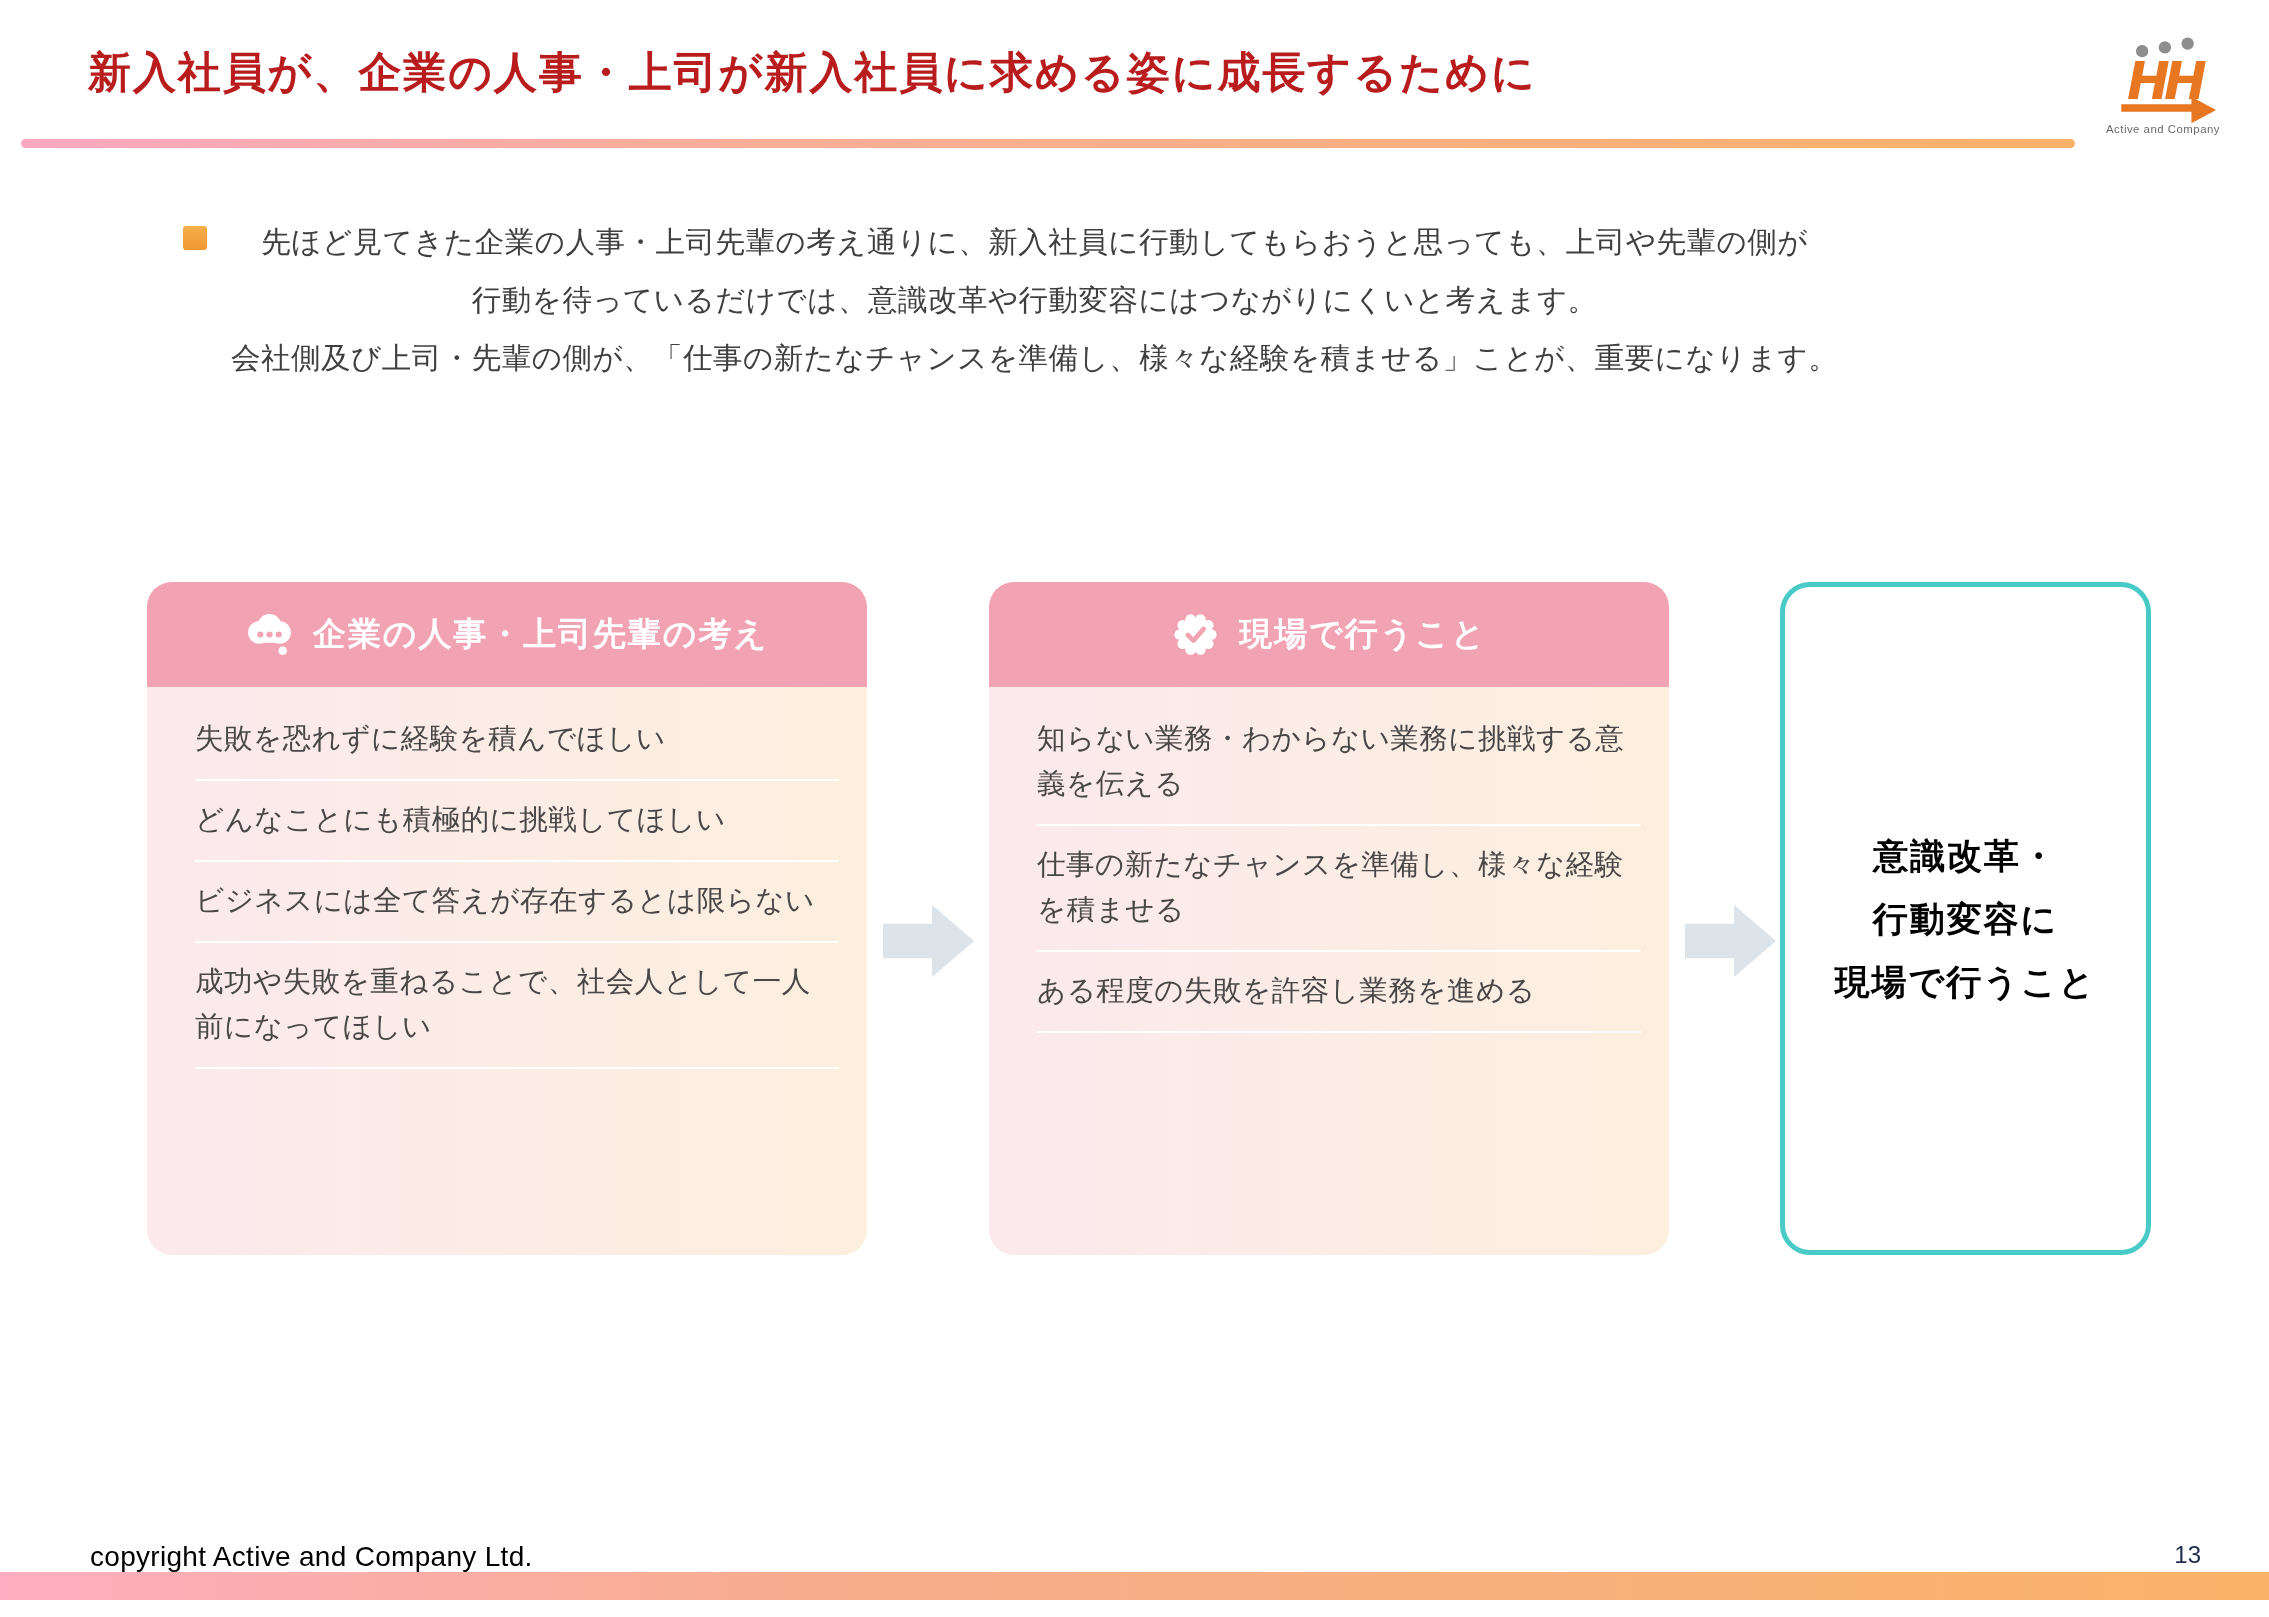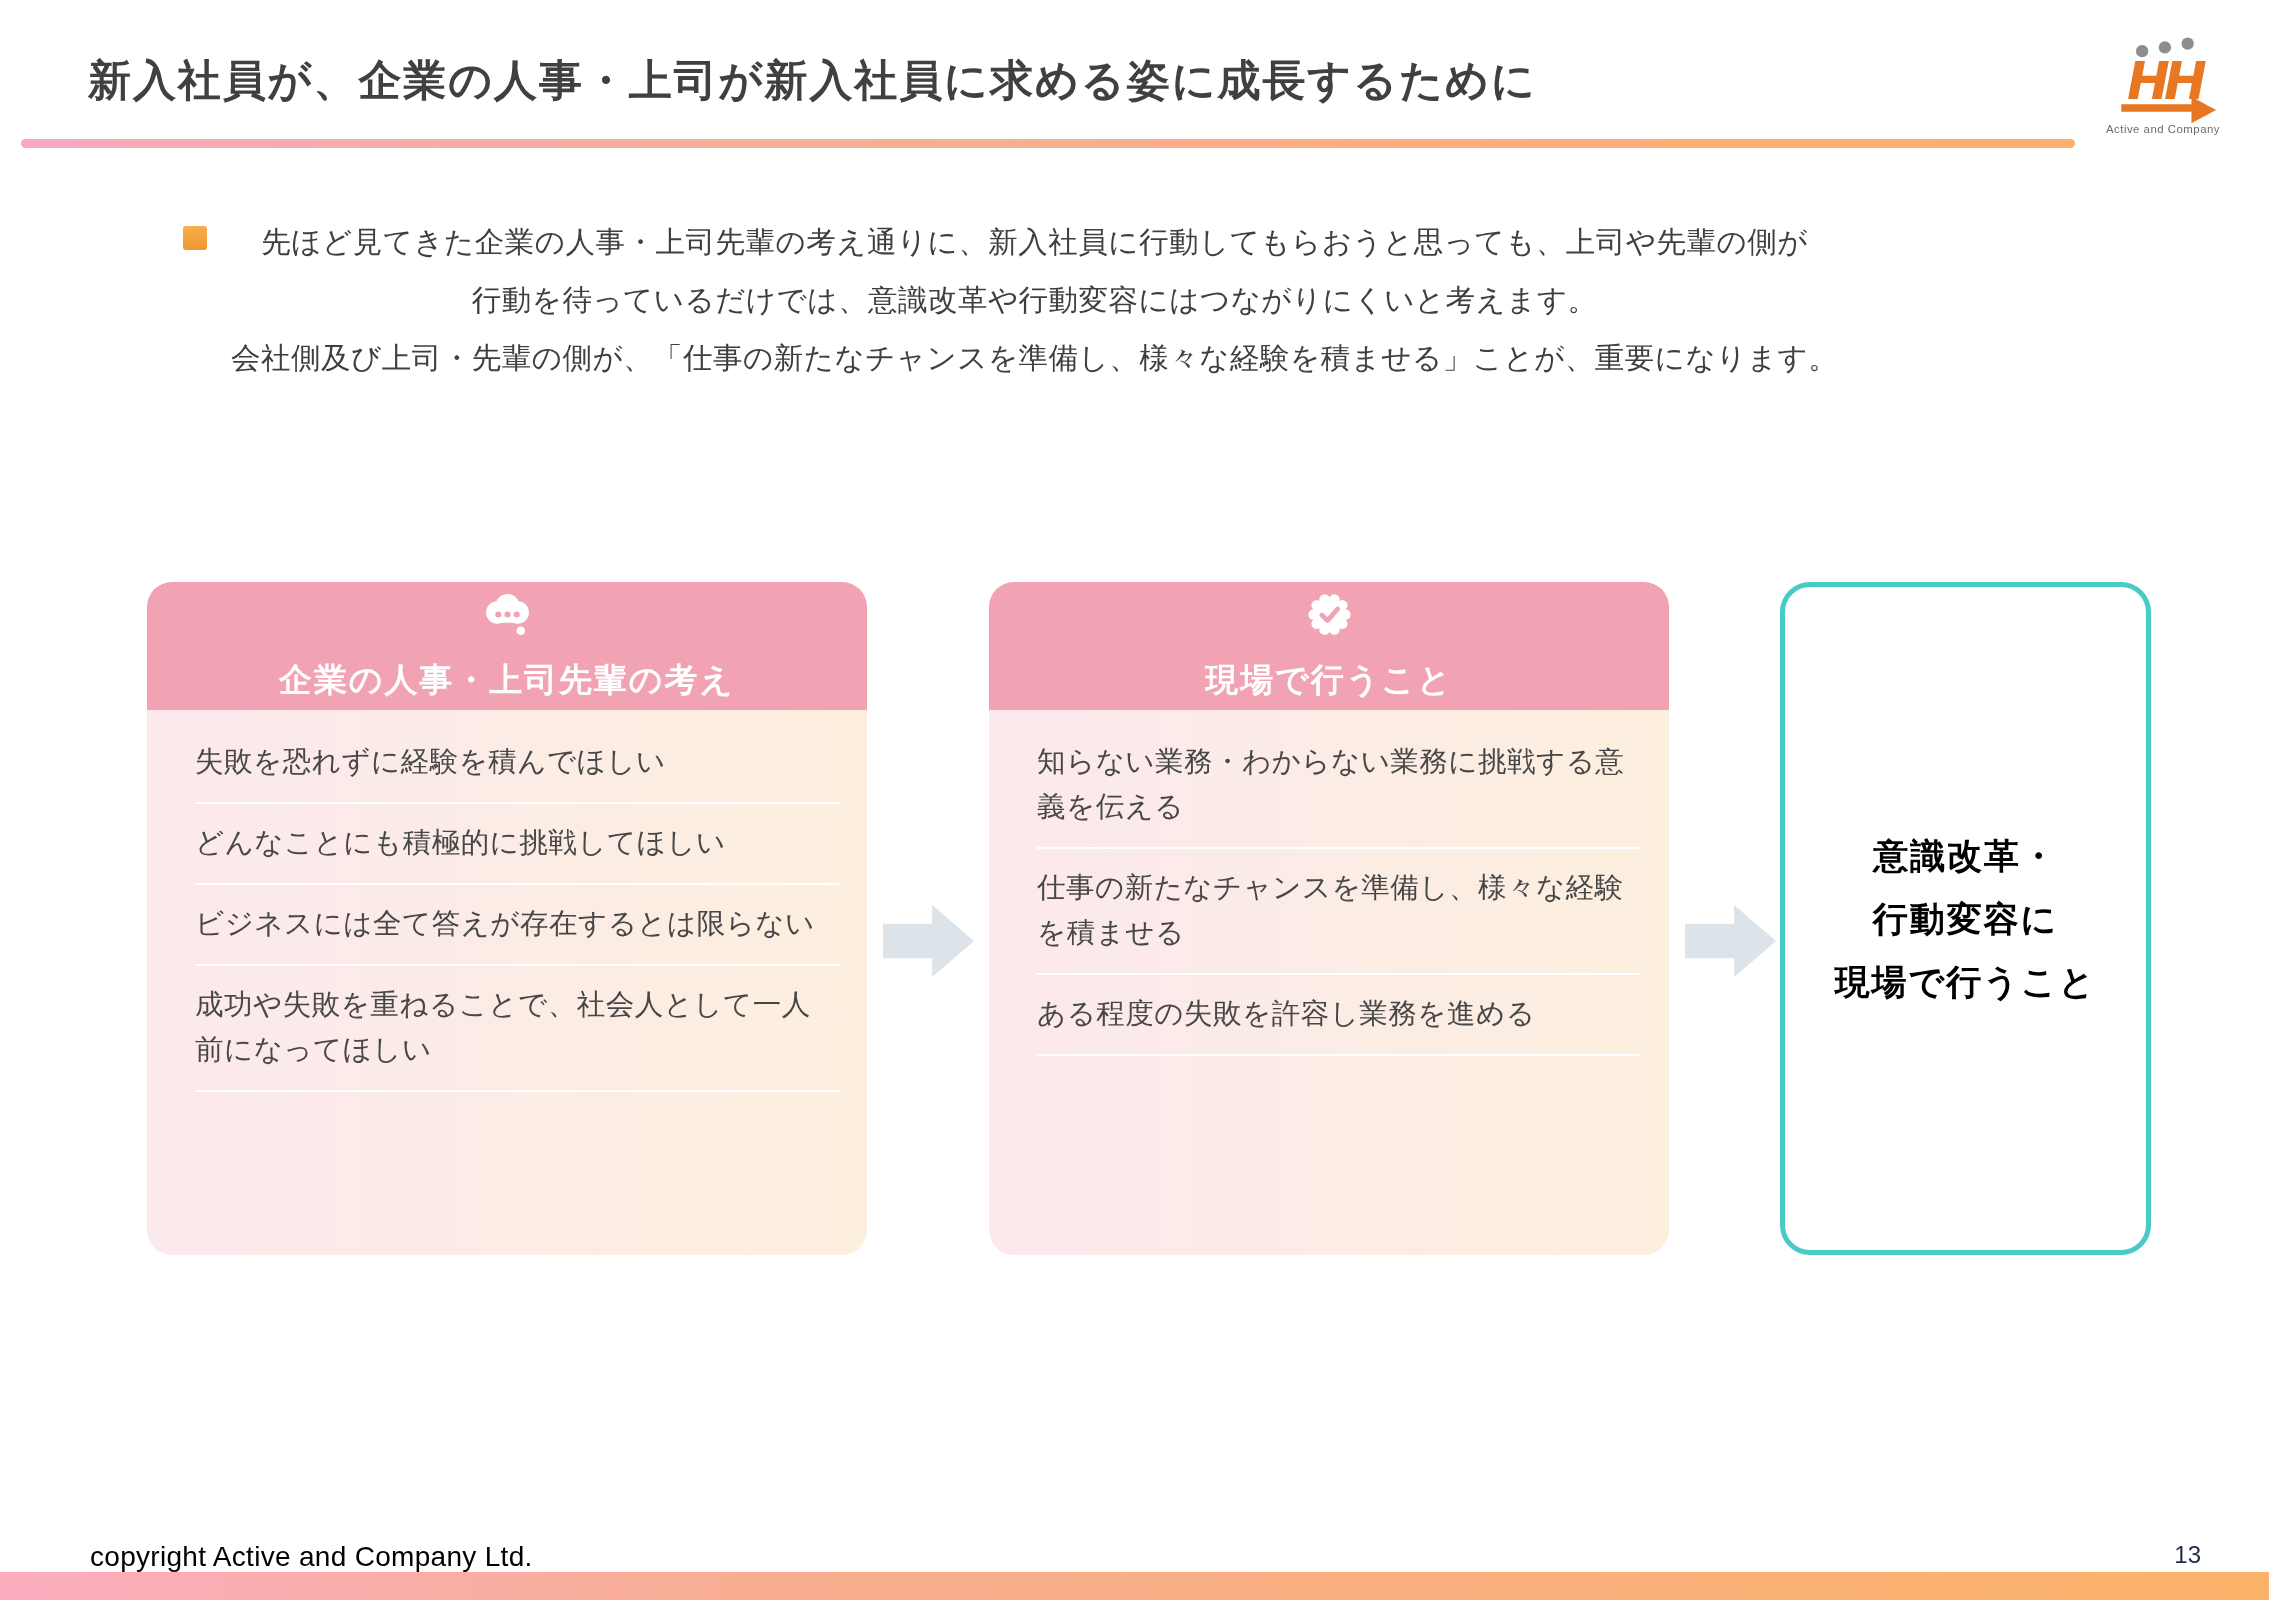--- a/index.html
+++ b/index.html
@@ -2,22 +2,22 @@
 <html style="font-size:15px"><head>
 <meta charset="utf-8">
 <style>
   html,body{margin:0;padding:0;background:#fff;}
   .slide{
     position:relative;width:2269px;height:1618px;overflow:hidden;background:#ffffff;
     font-family:"Liberation Sans","DejaVu Sans",sans-serif;color:#3c3c3c;
   }
   
   .page-title{
-    position:absolute;left:88px;top:52px;margin:0;
-    font-size:43px;font-weight:700;letter-spacing:1.9px;color:#404040;white-space:nowrap;
+    position:absolute;left:88px;top:44px;margin:0;
+    font-size:43px;font-weight:700;letter-spacing:1.9px;color:#b91c1c;white-space:nowrap;
   }
   .title-rule{
     position:absolute;left:21px;top:139px;width:2054px;height:8.6px;border-radius:4.8px;
     background:linear-gradient(90deg,#F9A8C0 0%,#F8AD9C 30%,#FBB169 100%);
   }
   .logo{position:absolute;left:2100px;top:36px;width:126px;height:107px;text-align:center;}
   .logo svg{display:block;margin:0 auto;}
   .logo-text{font-size:11.4px;color:#6b6b6b;letter-spacing:0.5px;margin-top:-3.8px;white-space:nowrap;}
   
   .intro{position:absolute;left:183px;top:213px;display:flex;align-items:flex-start;text-align:center;}
@@ -26,23 +26,23 @@
     background:linear-gradient(180deg,#F7B04B,#EE9733);
   }
   .intro-text{margin-left:24px;font-size:29.5px;line-height:58px;color:#3f3f3f;letter-spacing:0.5px;}
   .intro-text div{white-space:nowrap;}
   
   .card{position:absolute;top:582px;height:673px;border-radius:25px;
     background:linear-gradient(90deg,#FBE9ED 0%,#FCEFDE 100%);box-sizing:border-box;}
   .card-hr{left:147px;width:720px;}
   .card-field{left:989px;width:680px;}
   .card-header{
-    height:128px;border-radius:25px 25px 0 0;background:#F1A3B4;
+    height:105px;border-radius:25px 25px 0 0;background:#F1A3B4;
     display:flex;align-items:center;justify-content:center;gap:19px;
-    color:#ffffff;font-size:33px;font-weight:700;letter-spacing:1.9px;flex-direction:column;
+    color:#ffffff;font-size:33px;font-weight:700;letter-spacing:1.9px;
   }
   .hdr-icon{display:flex;align-items:center;}
   .card-body{padding:13.3px 28.5px 0 48px;border-radius:6px;}
   .card-item{
     font-size:28.5px;line-height:1.58;color:#474747;letter-spacing:0.5px;
     padding:16px 0 18px;border-bottom:2.9px solid #ffffff;
   }
   
   .result-box{
     position:absolute;left:1780px;top:582px;width:371px;height:673px;box-sizing:border-box;

